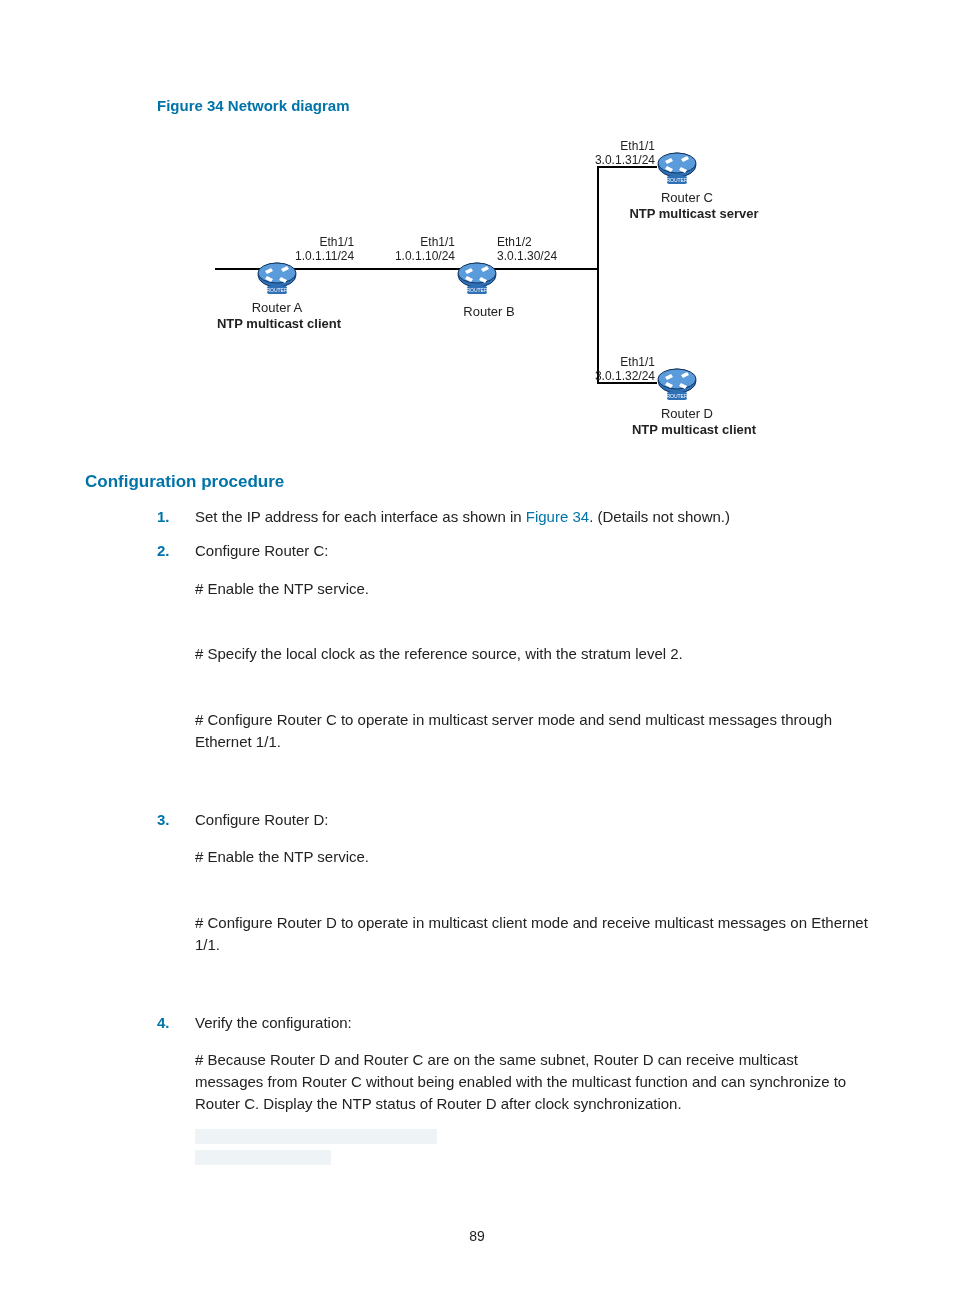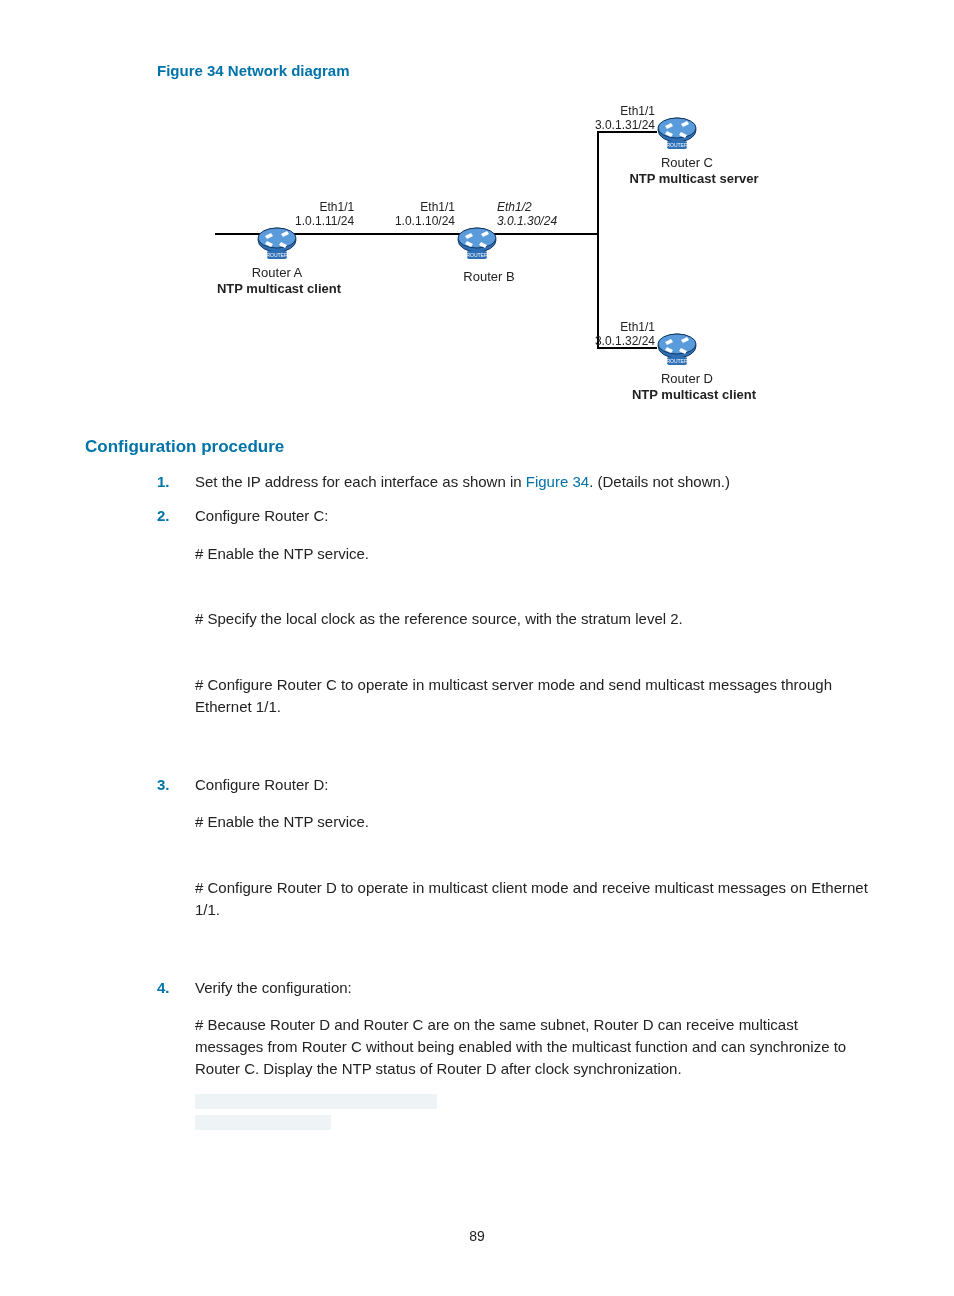--- a/index.html
+++ b/index.html
@@ -6,21 +6,21 @@
     margin: 0;
     padding: 0;
     background: #fff;
     font-family: Arial, Helvetica, sans-serif;
     color: #222;
     width: 954px;
   }
   .page {
     width: 954px;
     min-height: 1296px;
-    padding: 62px 85px 40px 85px;
+    padding: 97px 85px 40px 85px;
     box-sizing: border-box;
     position: relative;
   }
   .fig-title {
     color: #0073a8;
     font-weight: bold;
     font-size: 15px;
     margin: 0 0 10px 72px;
   }
   .diagram {
@@ -159,21 +159,21 @@
         <ellipse cx="20" cy="11" rx="19" ry="10" fill="#5a9bdc" stroke="#13375e" stroke-width="1"></ellipse>
         <path d="M8 9 l6 -3 l2 3 l-6 3 z M24 7 l6 -3 l2 3 l-6 3 z M10 14 l6 3 l-2 3 l-6 -3 z M24 15 l6 3 l-2 3 l-6 -3 z" fill="#fff"></path>
         <rect x="10" y="24" width="20" height="8" rx="2" fill="#2e6fb6"></rect>
         <text x="20" y="30" font-size="5" fill="#fff" text-anchor="middle" font-family="Arial">ROUTER</text>
       </svg>
     </div>
     <div class="node-lbl" style="left:222px; top:112px; text-align:right; width:66px;">
       <span>Eth1/1</span><br>
       <span>1.0.1.10/24</span>
     </div>
-    <div class="node-lbl" style="left:330px; top:112px; text-align:left;font-style:italic;">
+    <div class="node-lbl" style="left:330px; top:112px; text-align:left;">
       <span>Eth1/2</span><br>
       <span>3.0.1.30/24</span>
     </div>
     <div class="name-lbl" style="left:292px; top:180px; width:60px;">
       <span>Router B</span>
     </div>
 
     <div class="router" style="left:490px; top:28px;">
       <svg width="40" height="34" viewBox="0 0 40 34">
         <ellipse cx="20" cy="13" rx="19" ry="12" fill="#2e6fb6" stroke="#13375e" stroke-width="1"></ellipse>

